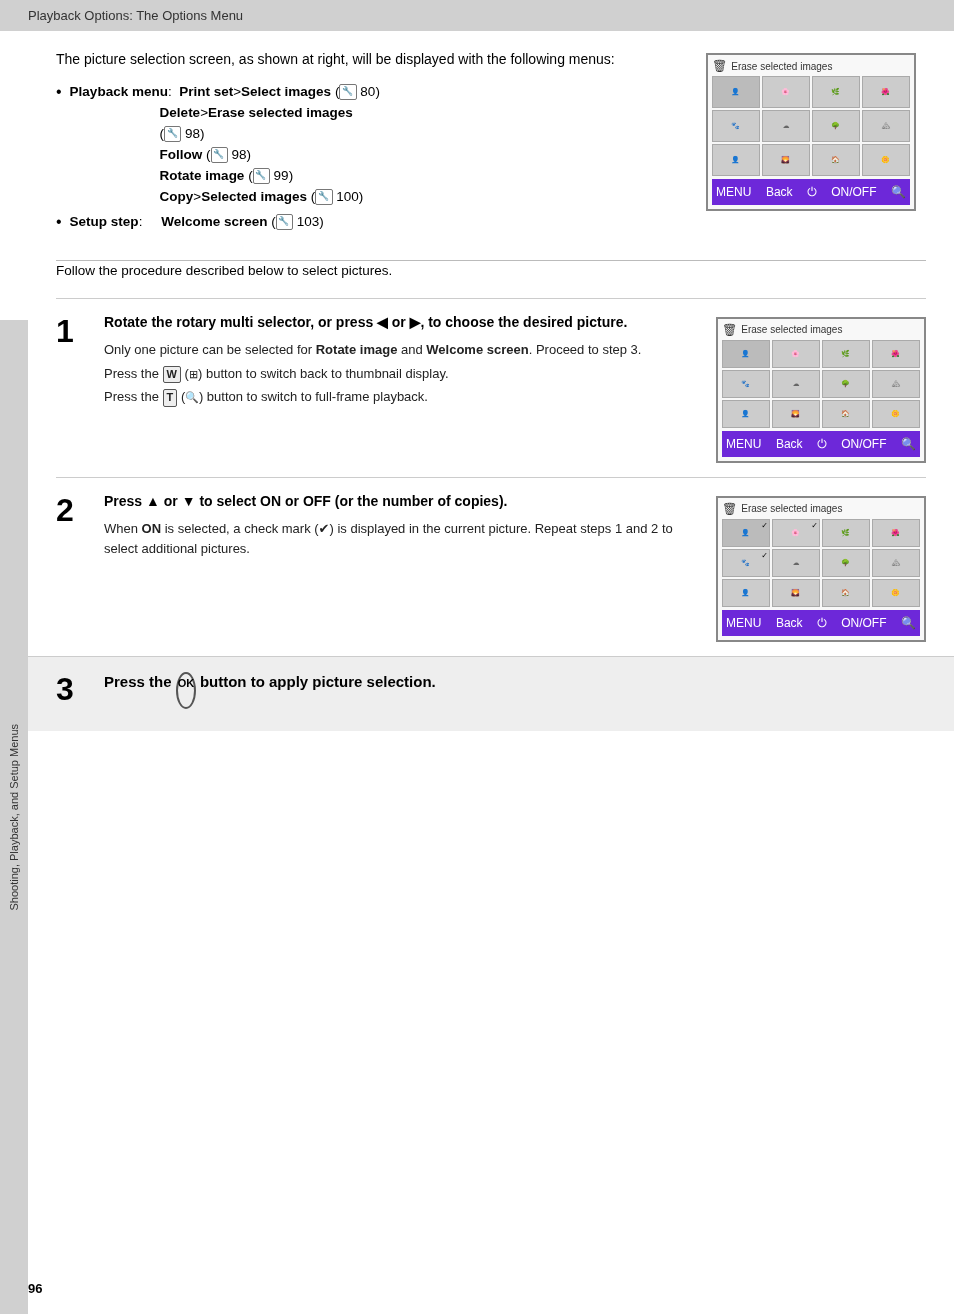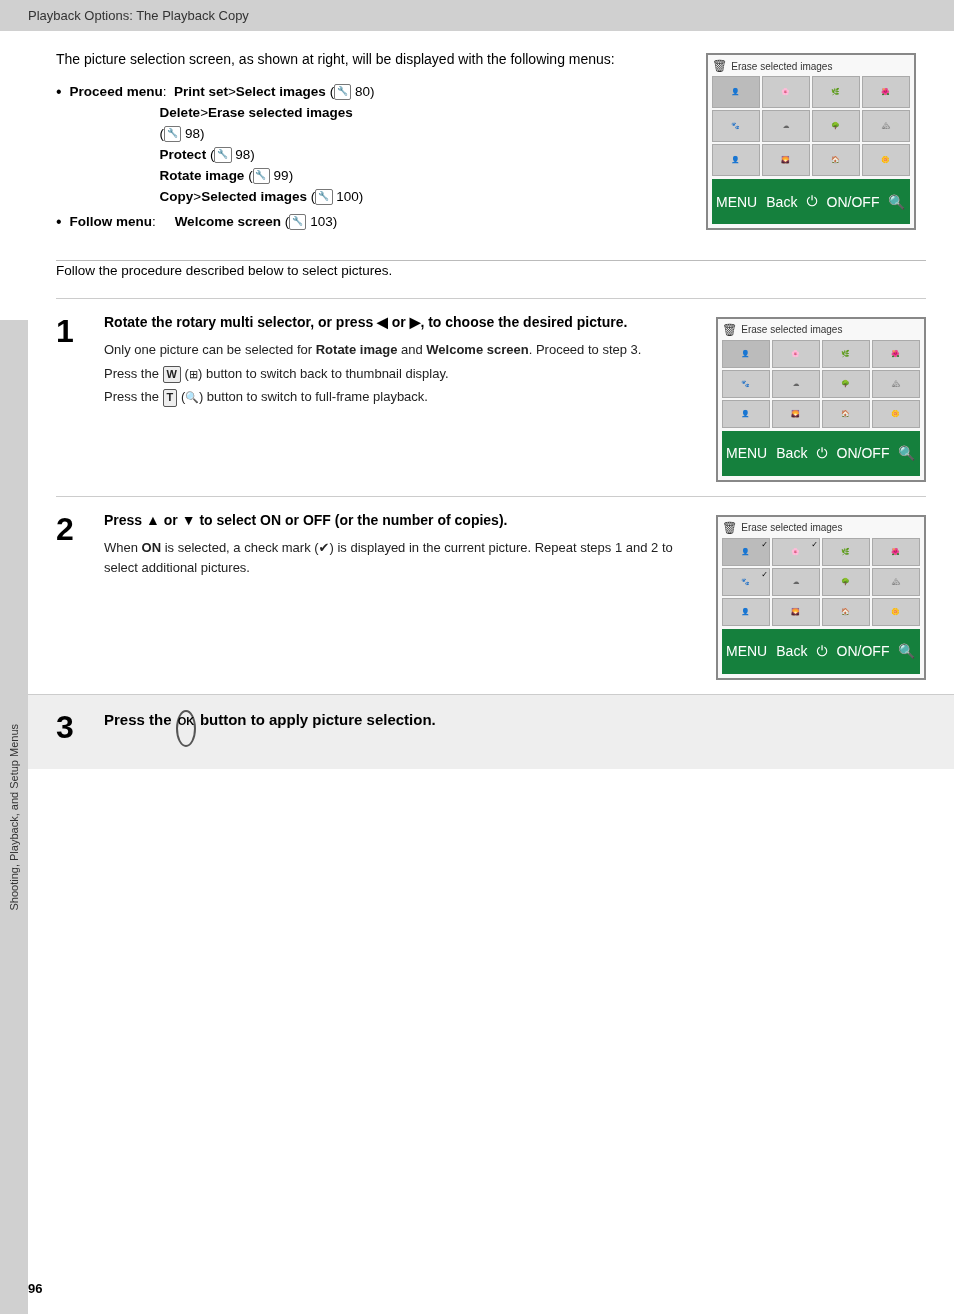--- a/index.html
+++ b/index.html
@@ -147,24 +147,24 @@
       font-size: 8px;
       color: #000;
     }
     .cam-thumb-person {
       background: #bbb;
     }
     .cam-footer {
       display: flex;
       justify-content: space-between;
       align-items: center;
-      background: #15803d;
+      background: #6d28d9;
       color: #fff;
-      padding: 14px 4px;
-      font-size: 14px;
+      padding: 6px 4px;
+      font-size: 12px;
     }
 
     .follow-text {
       font-size: 13.5px;
       line-height: 1.5;
       margin-bottom: 16px;
       border-top: 1px solid #bbb;
     }
 
     
@@ -229,52 +229,52 @@
     .cam-grid-2 .cam-thumb { height: 28px; }
 
     .step-3 .step-title {
       font-size: 15px;
     }
   </style>
 </head>
 <body>
 
 <div class="page-header">
-  <span>Playback Options: The Playback Copy</span>
+  <span>Playback Options: The Options Menu</span>
 </div>
 
 <div class="sidebar-label">
   <span>Shooting, Playback, and Setup Menus</span>
 </div>
 
 <div class="main-content">
 
 
   <div class="intro-section">
     <div class="intro-text-col">
       <p class="intro-text">The picture selection screen, as shown at right, will be displayed with the following menus:</p>
 
       <ul class="menu-list">
 
         <li>
           <span class="bullet">•</span>
           <div class="menu-item-content">
-            <span class="label">Proceed menu</span>: &nbsp;<span class="bold">Print set</span>&gt;<span class="bold">Select images</span> (<span class="icon-ref">🔧</span> 80)<br>
+            <span class="label">Playback menu</span>: &nbsp;<span class="bold">Print set</span>&gt;<span class="bold">Select images</span> (<span class="icon-ref">🔧</span> 80)<br>
             <span class="indent" style="padding-left:90px;"><span class="bold">Delete</span>&gt;<span class="bold">Erase selected images</span></span>
             <span class="indent" style="padding-left:90px;">(<span class="icon-ref">🔧</span> 98)</span>
-            <span class="indent" style="padding-left:90px;"><span class="bold">Protect</span> (<span class="icon-ref">🔧</span> 98)</span>
+            <span class="indent" style="padding-left:90px;"><span class="bold">Follow</span> (<span class="icon-ref">🔧</span> 98)</span>
             <span class="indent" style="padding-left:90px;"><span class="bold">Rotate image</span> (<span class="icon-ref">🔧</span> 99)</span>
             <span class="indent" style="padding-left:90px;"><span class="bold">Copy</span>&gt;<span class="bold">Selected images</span> (<span class="icon-ref">🔧</span> 100)</span>
           </div>
         </li>
 
         <li>
           <span class="bullet">•</span>
           <div class="menu-item-content">
-            <span class="label">Follow menu</span>: &nbsp;&nbsp;&nbsp;&nbsp;<span class="bold">Welcome screen</span> (<span class="icon-ref">🔧</span> 103)
+            <span class="label">Setup step</span>: &nbsp;&nbsp;&nbsp;&nbsp;<span class="bold">Welcome screen</span> (<span class="icon-ref">🔧</span> 103)
           </div>
         </li>
       </ul>
     </div>
 
     <div class="camera-screen">
       <div class="camera-display">
         <div class="cam-header">
           <span class="cam-trash">🗑</span>
           <span>Erase selected images</span>

